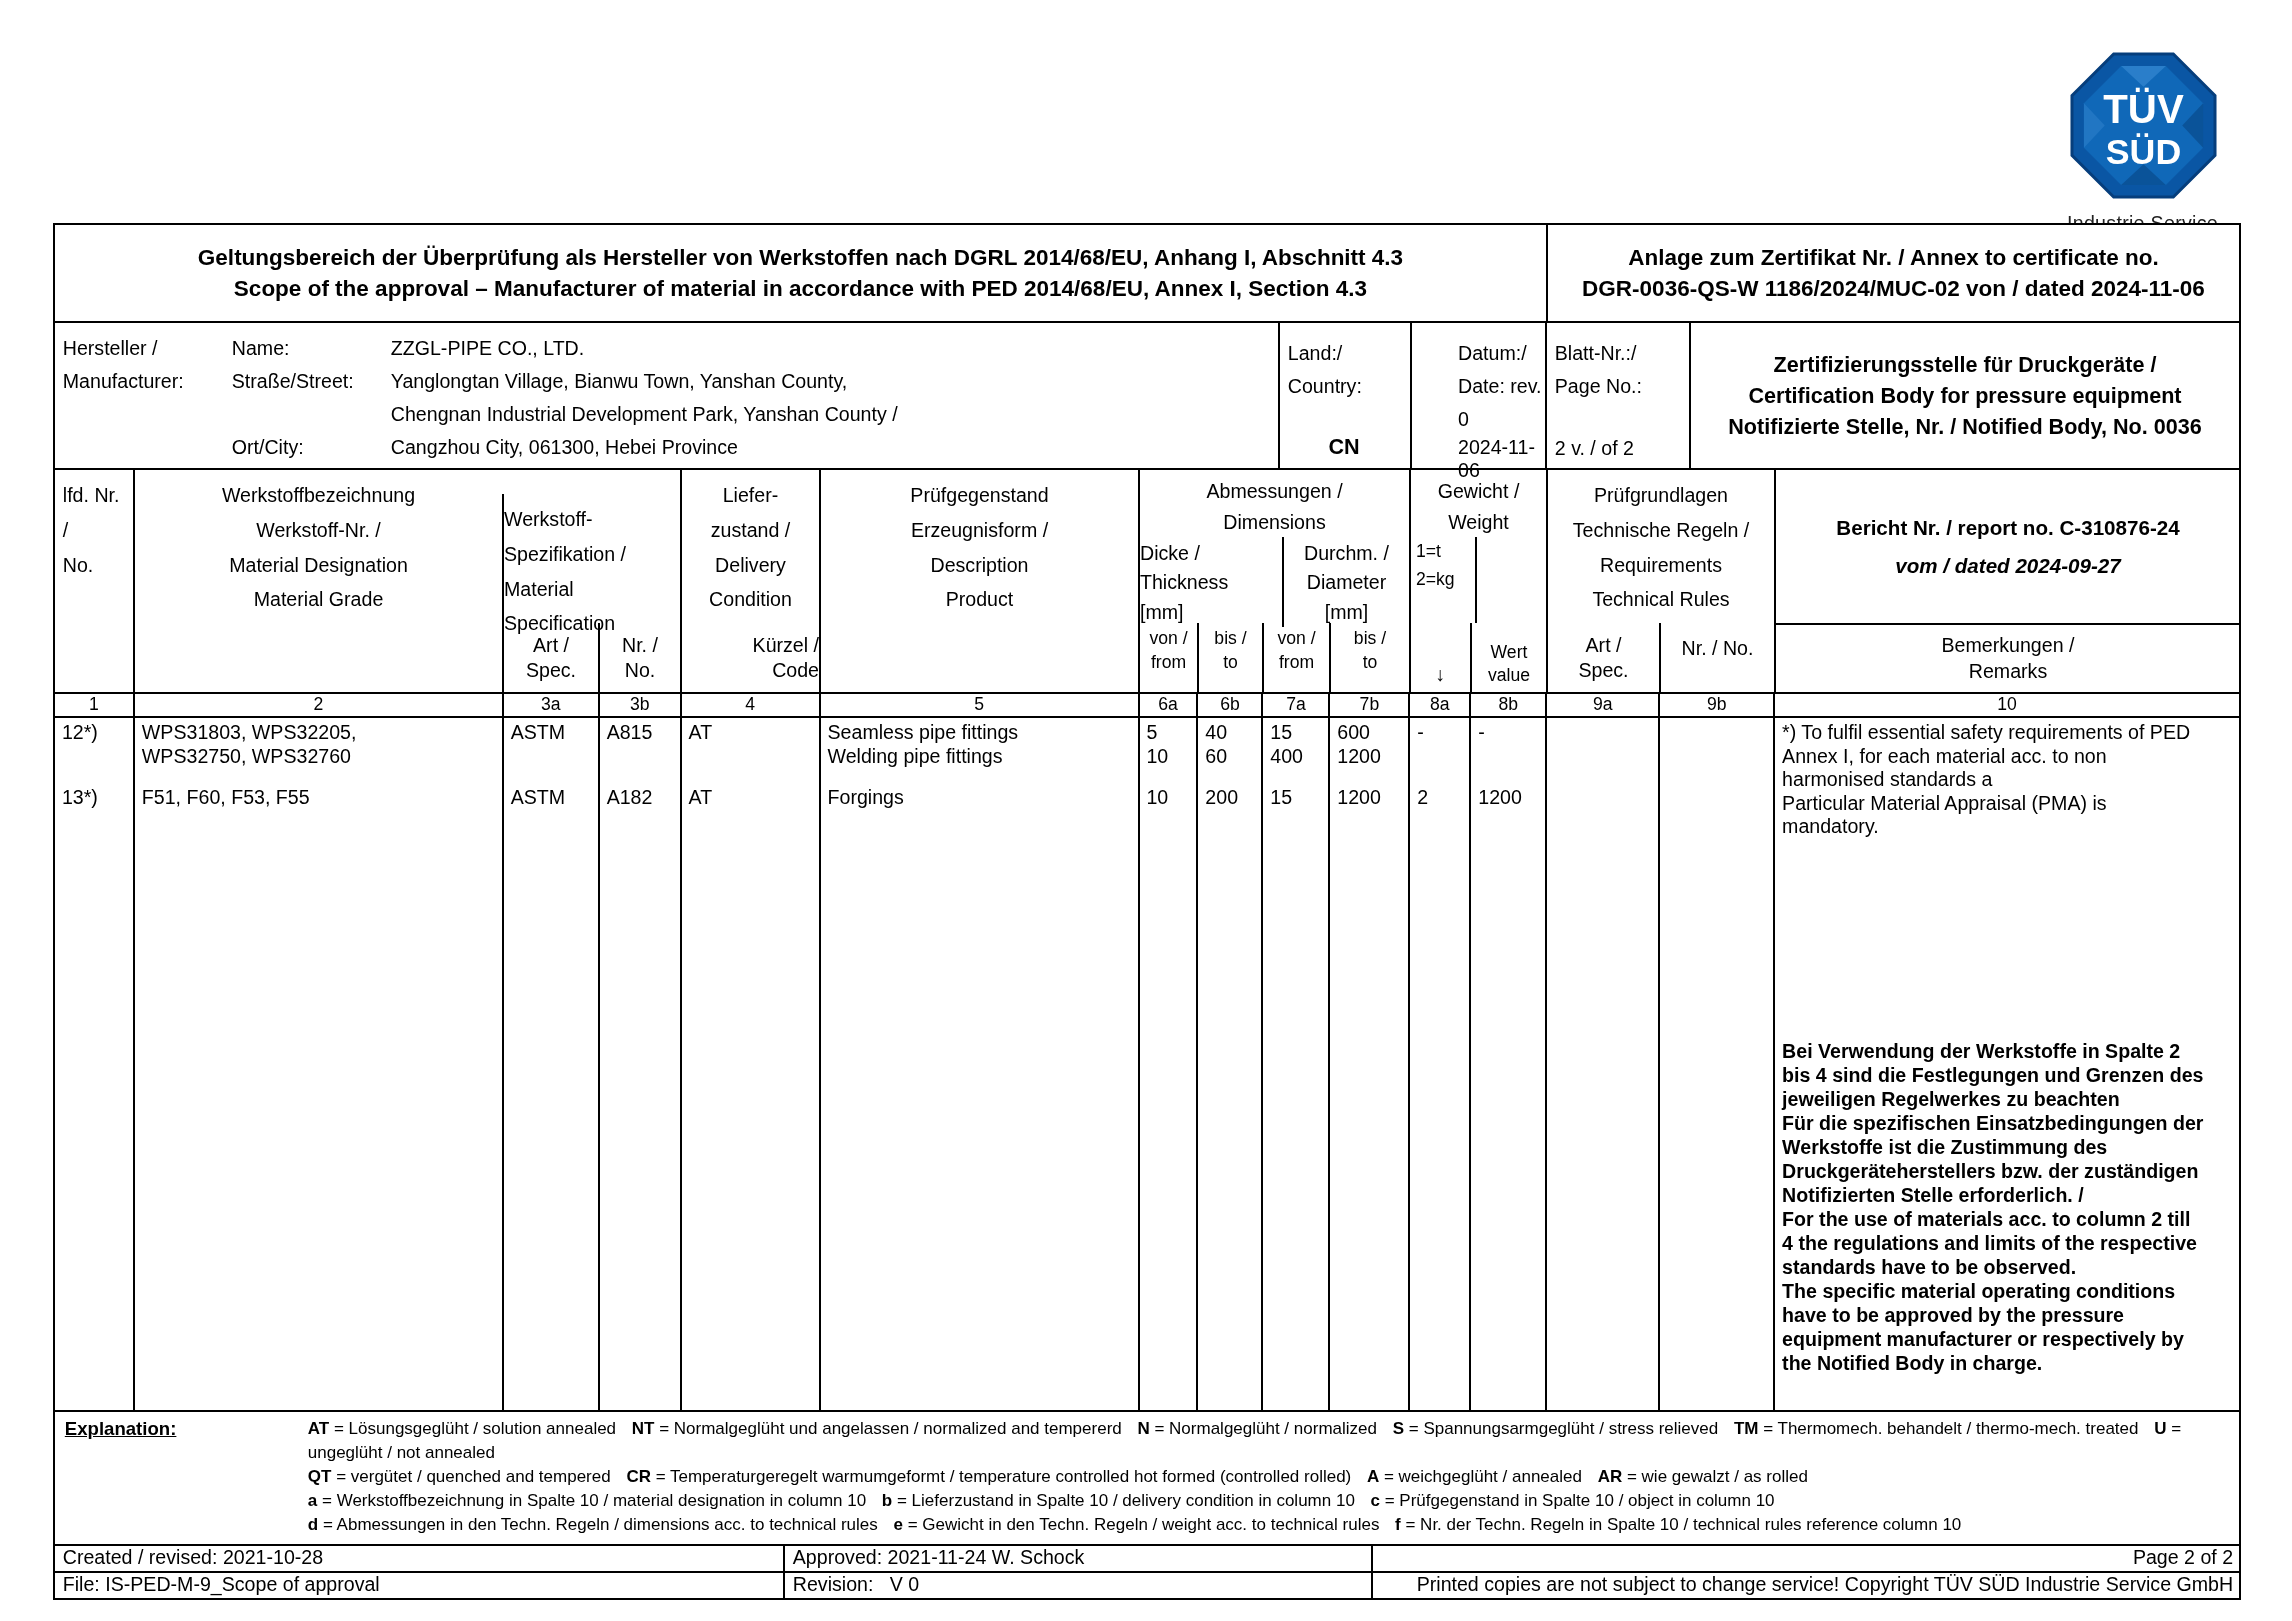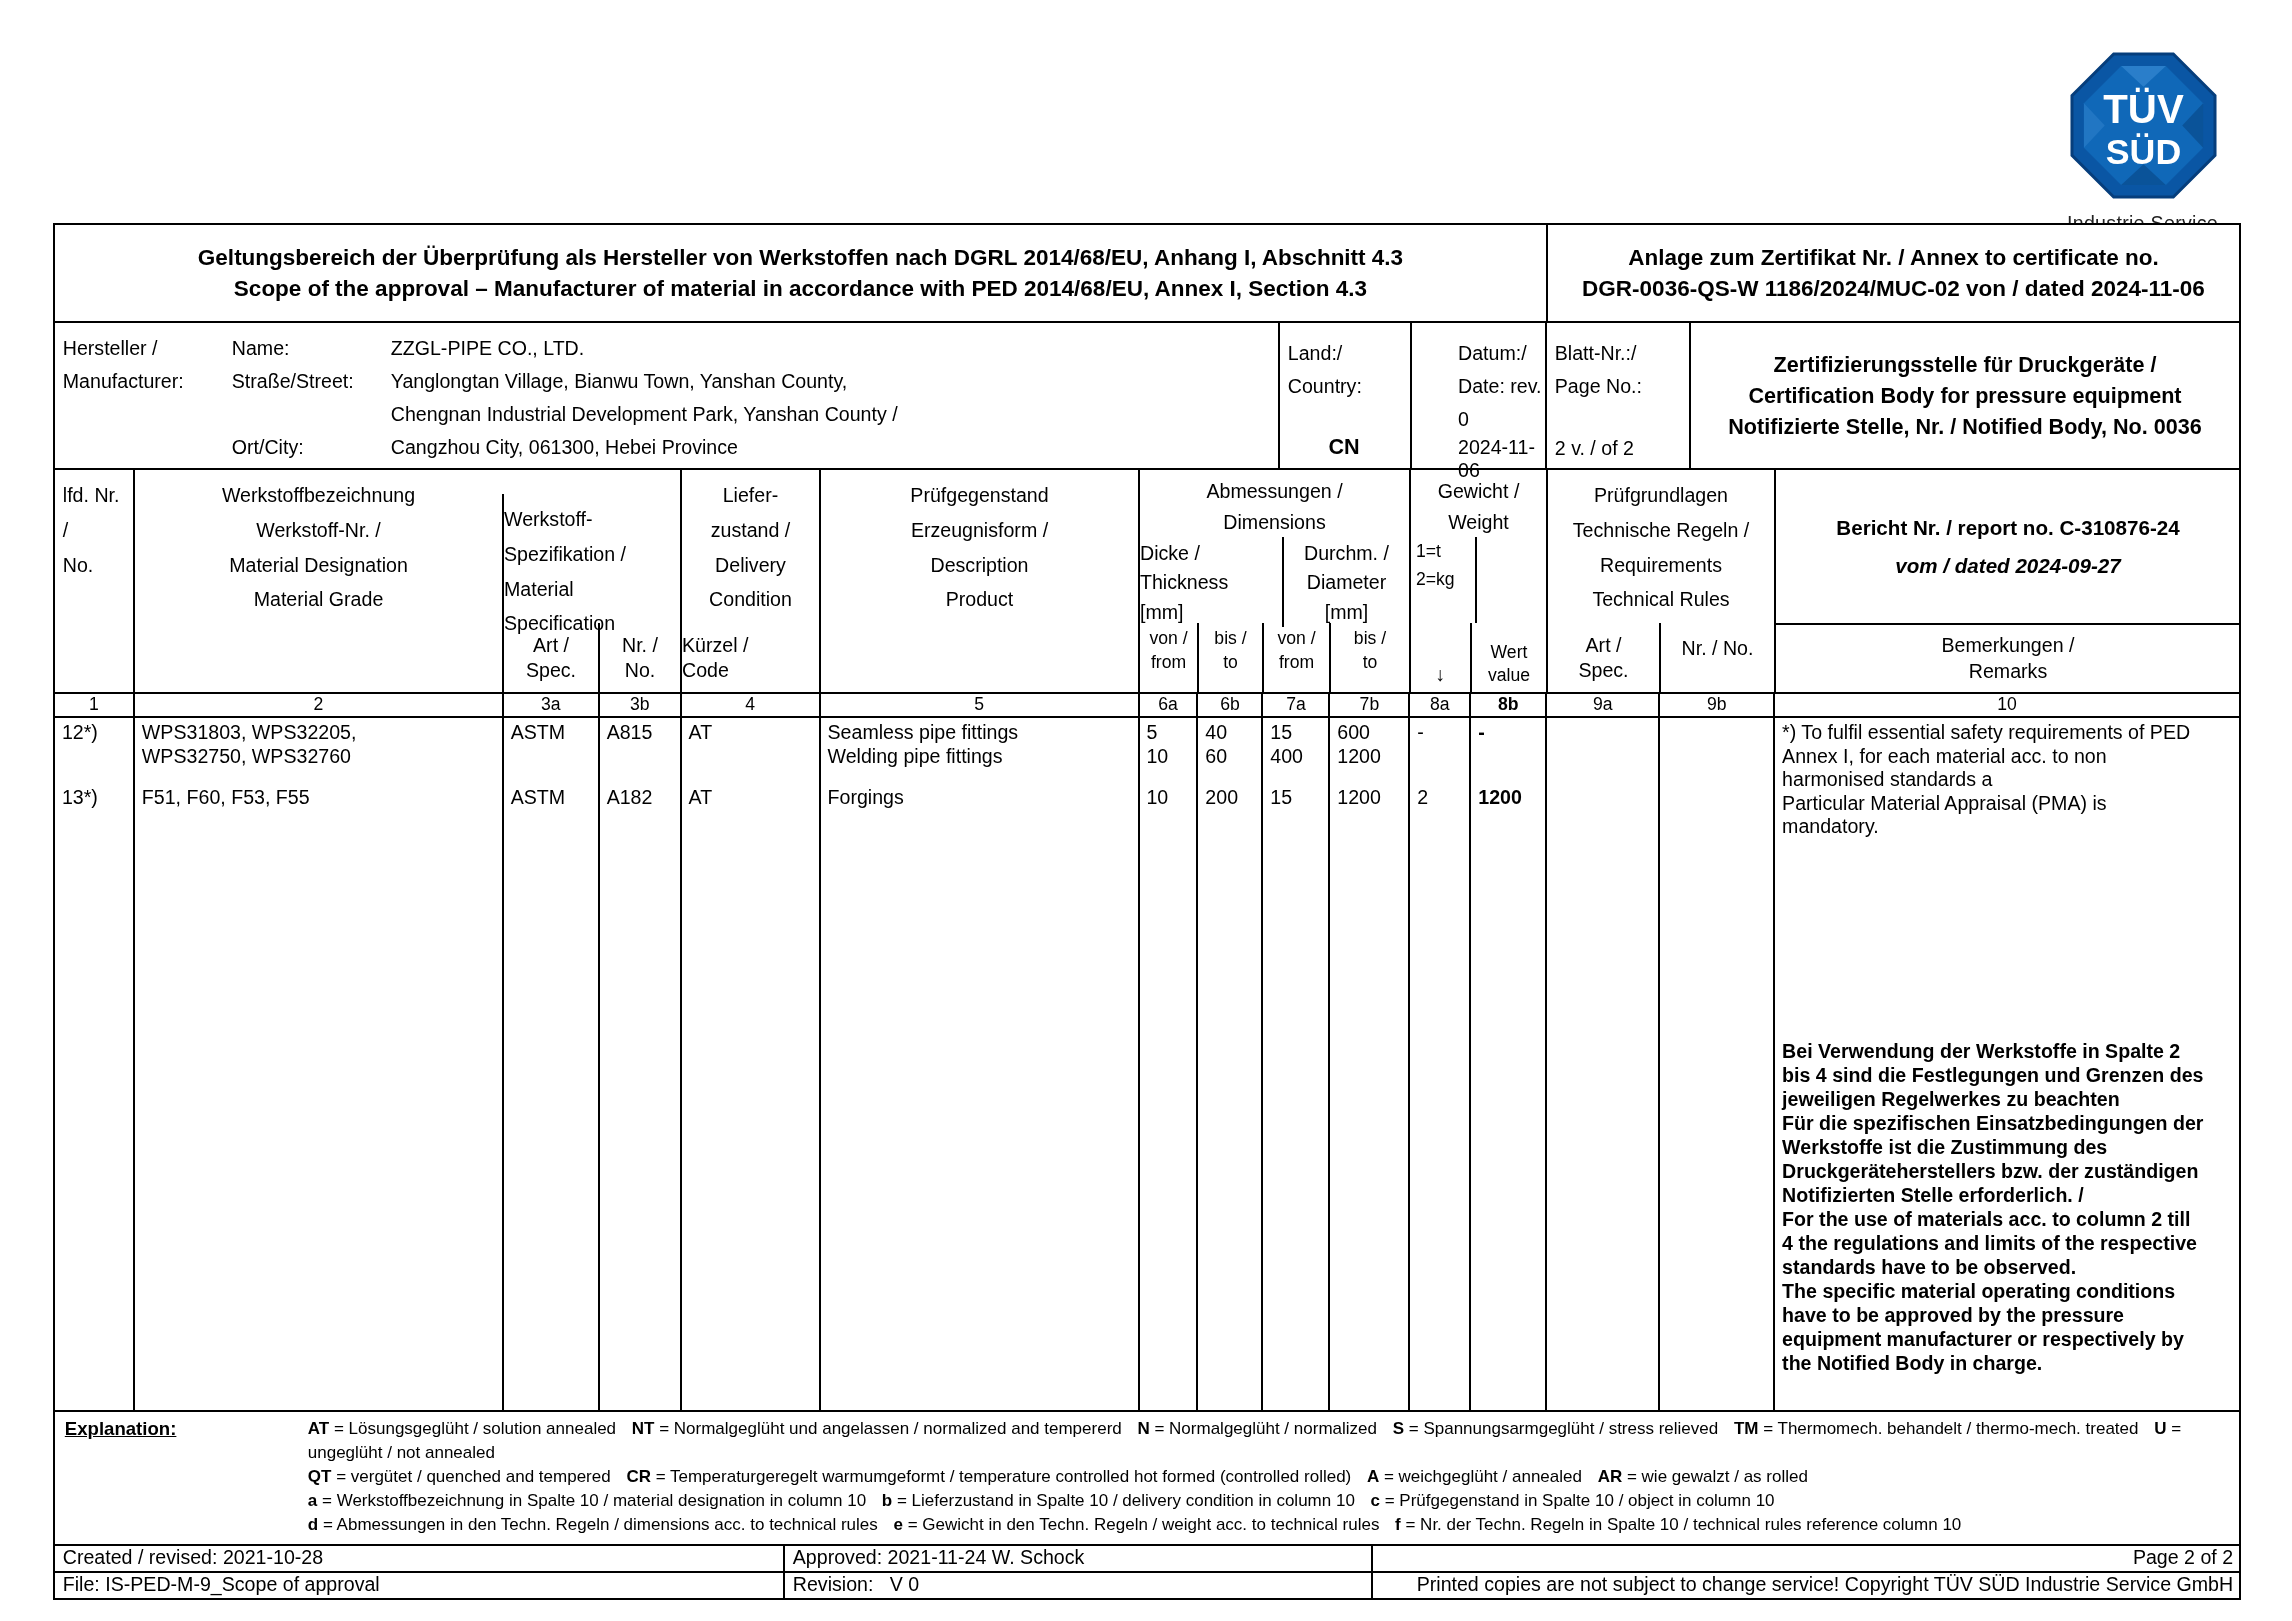--- a/index.html
+++ b/index.html
@@ -34,34 +34,34 @@
   .mfr-small.w3{width:144px;}
   .mfr-small .lbl{line-height:33px;}
   .cn-val{font-weight:bold;font-size:21.6px;text-align:center;padding-right:9.8px;}
   .plain-val{}
   .mfr-cert{flex:1;border-left:2px solid #000;display:flex;align-items:center;justify-content:center;
             text-align:center;font-weight:bold;font-size:21.6px;line-height:1.45;}
 
   
   .c1{width:78px;} .c2{width:369px;} .c3{width:96px;} .c4{width:82px;} .c5{width:139px;}
   .c6{width:319px;} .c7{width:59px;} .c8{width:65px;} .c9{width:67px;} .c10{width:80px;}
-  .c11{width:61px;} .c12{width:76px;font-weight:bold;} .c13{width:113px;} .c14{width:115px;} .c15{width:466px;}
+  .c11{width:61px;} .c12{width:76px;} .c13{width:113px;} .c14{width:115px;} .c15{width:466px;}
 
   
   .head-band{display:grid;grid-template-columns:78px 369px 96px 82px 139px 319px 59px 65px 67px 80px 61px 76px 113px 115px 466px;
              grid-template-rows:153px 69px;font-size:19.6px;}
   .head-band > div{box-sizing:border-box;}
   .bl{border-left:2px solid #000;}
   .h-no{grid-column:1;grid-row:1/3;padding:7.8px 0 0 7.8px;line-height:1.78;}
   .h-desig{grid-column:2;grid-row:1/3;text-align:center;padding-top:7.8px;line-height:1.78;}
   .h-specg{grid-column:3/5;grid-row:1;padding-top:7.8px;line-height:1.78;margin-top:24px;}
   .h-spec-art{grid-column:3;grid-row:2;text-align:center;line-height:1.3;padding-top:9.8px;}
   .h-spec-nr{grid-column:4;grid-row:2;text-align:center;line-height:1.3;padding-top:9.8px;}
   .h-delg{grid-column:5;grid-row:1;text-align:center;padding-top:7.8px;line-height:1.78;}
-  .h-code{grid-column:5;grid-row:2;text-align:left;line-height:1.3;padding-top:9.8px;}
+  .h-code{grid-column:5;grid-row:2;text-align:right;line-height:1.3;padding-top:9.8px;padding-left:40px;}
   .h-prod{grid-column:6;grid-row:1/3;text-align:center;padding-top:7.8px;line-height:1.78;}
   .h-dims{grid-column:7/11;grid-row:1;display:flex;flex-direction:column;}
   .h-dims-title{text-align:center;padding-top:5.9px;line-height:1.6;height:61px;}
   .h-dims-sub{flex:1;display:flex;}
   .h-thk{width:142px;line-height:1.5;padding-top:2px;}
   .h-dia{flex:1;border-left:2px solid #000;text-align:center;line-height:1.5;padding-top:2px;}
   .h-fb{grid-row:2;text-align:center;font-size:17.6px;line-height:1.35;padding-top:3.9px;}
   .f7{grid-column:7;} .f8{grid-column:8;} .f9{grid-column:9;} .f10{grid-column:10;}
   .h-wtg{grid-column:11/13;grid-row:1;display:flex;flex-direction:column;}
   .h-wt-title{text-align:center;padding-top:5.9px;line-height:1.6;height:61px;}

